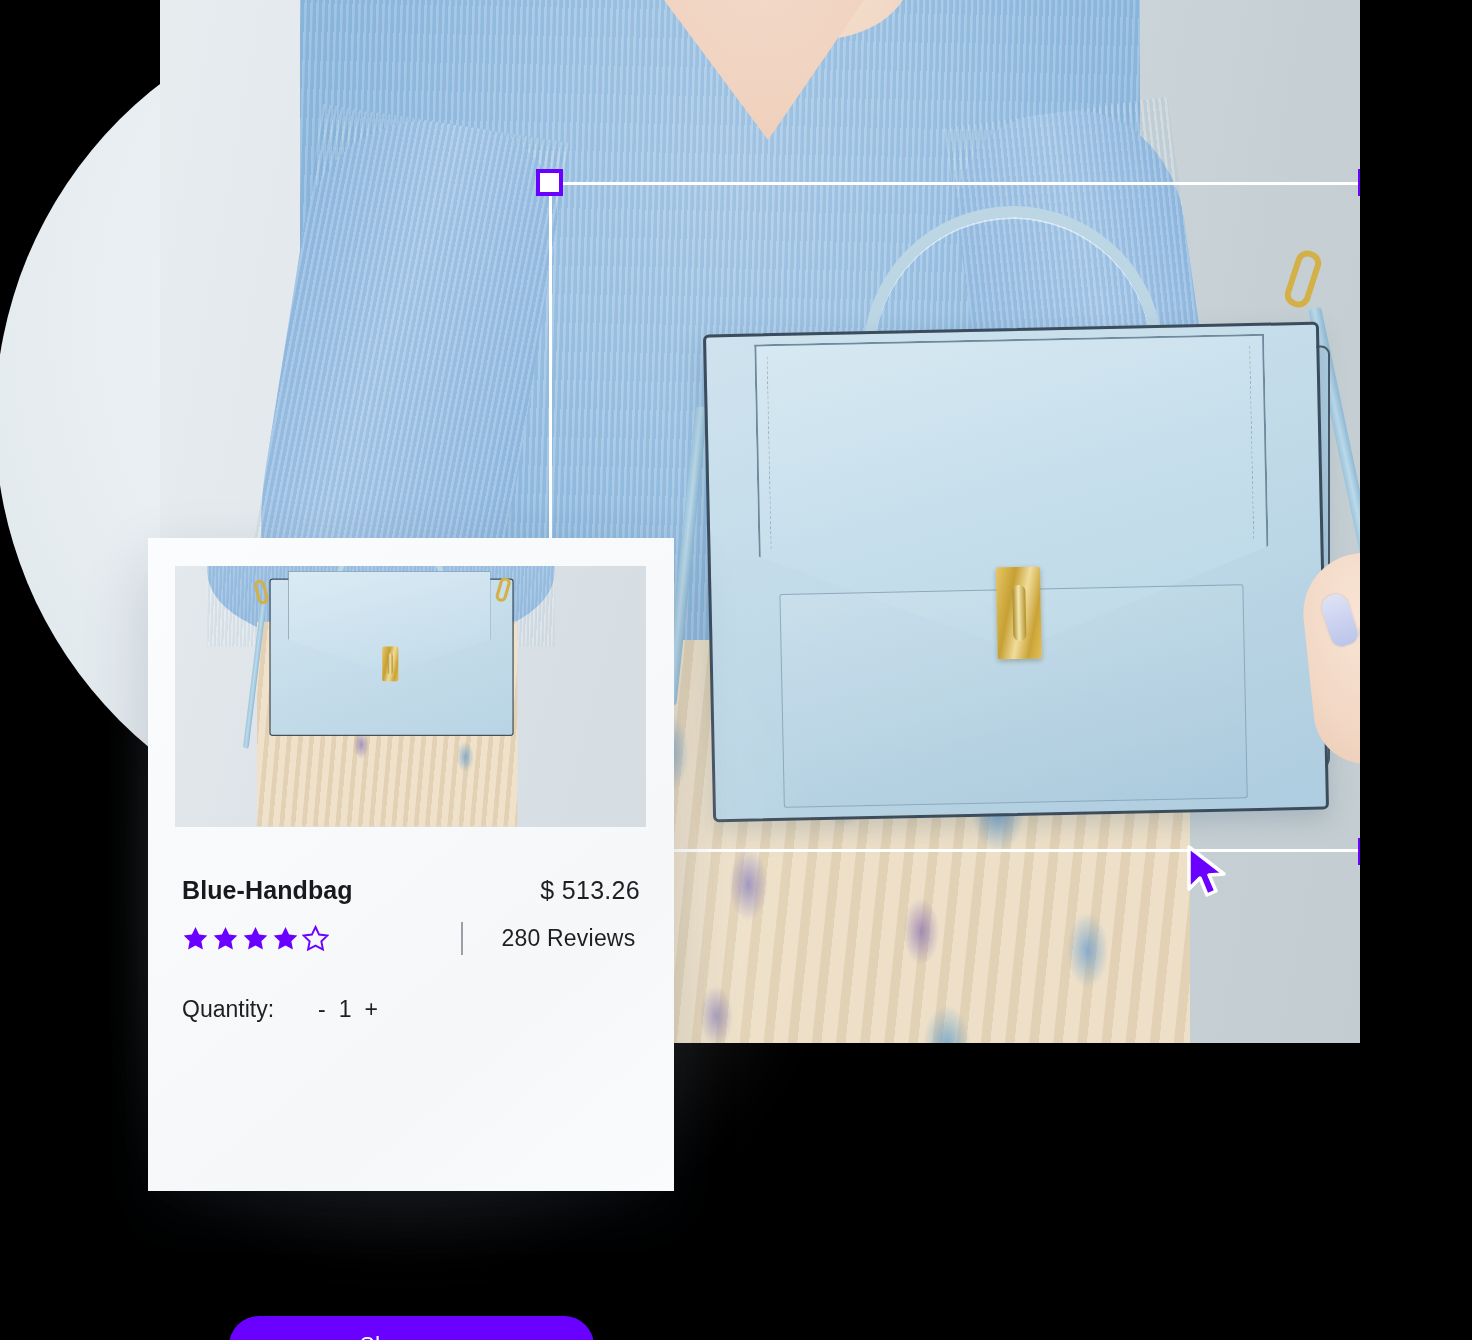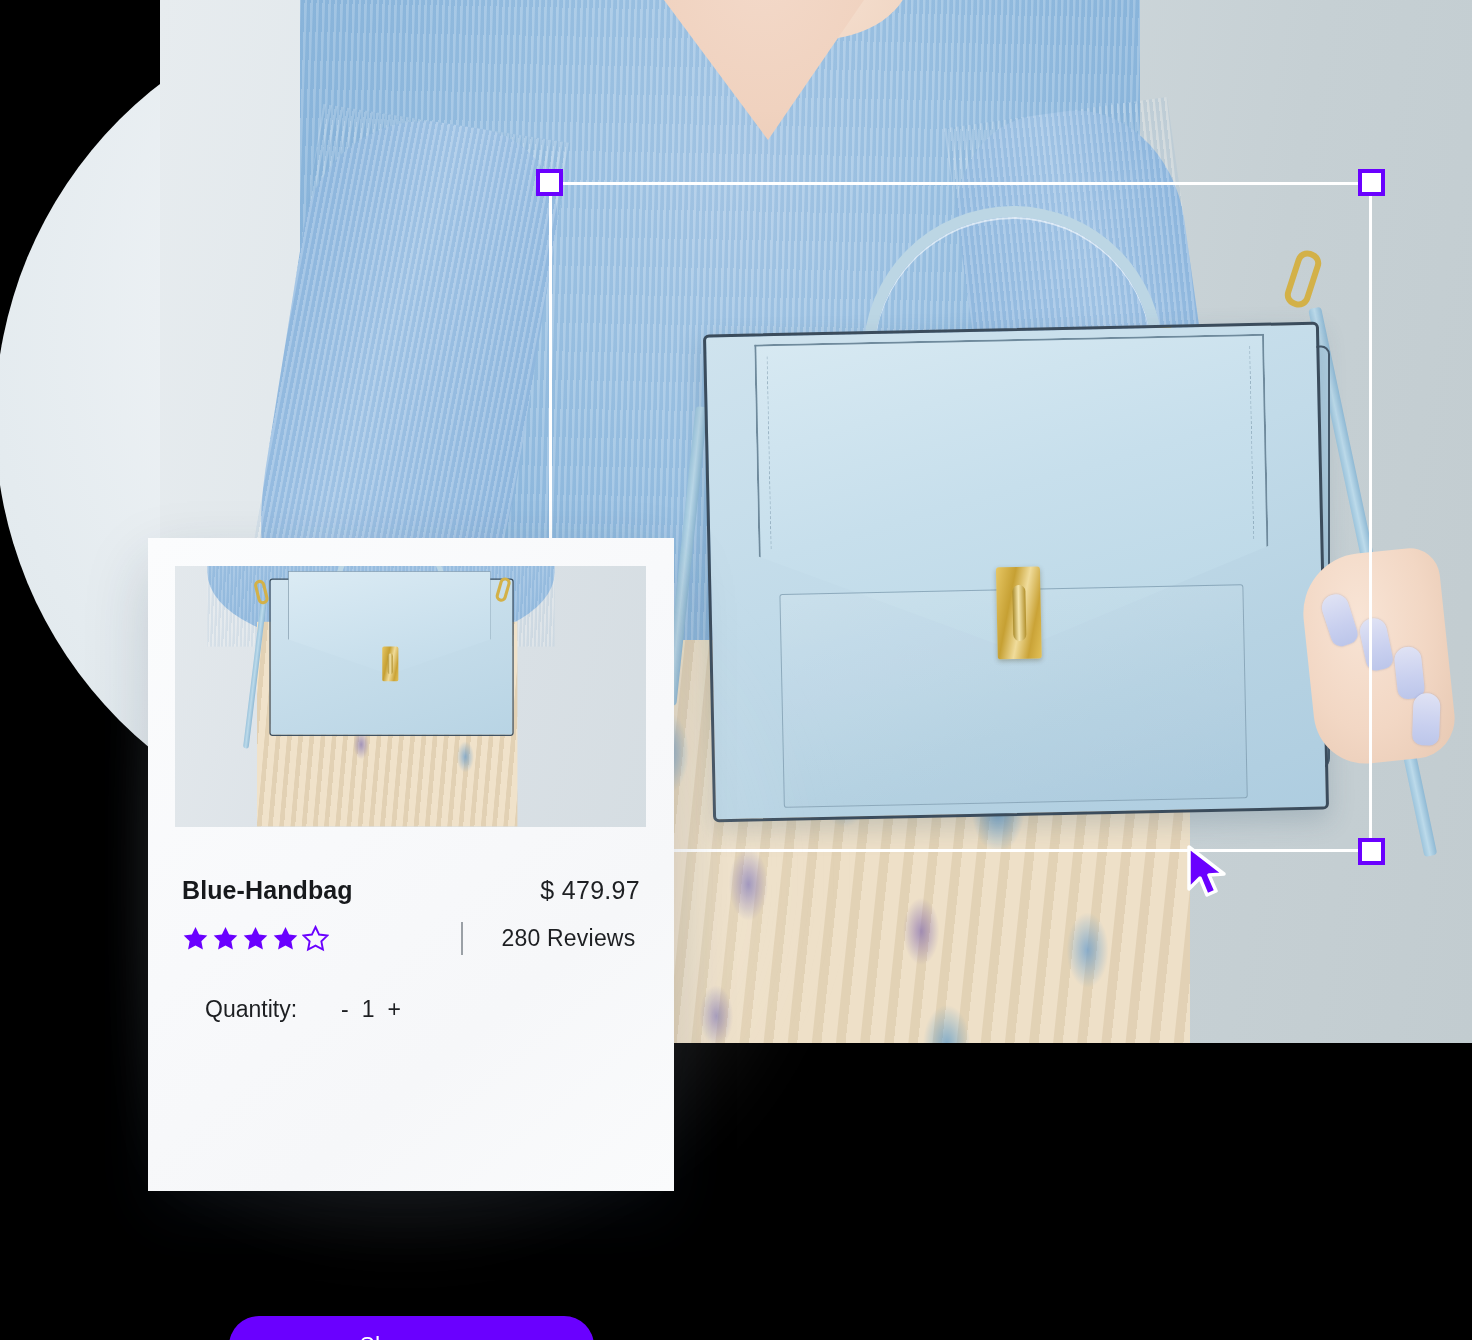--- a/index.html
+++ b/index.html
@@ -10,21 +10,21 @@
   }
   body {
     width: 1472px;
     height: 1340px;
     overflow: hidden;
     font-family: "Liberation Sans", sans-serif;
   }
 
   #stage {
     position: relative;
-    width: 1472px;
+    width: 1360px;
     height: 1340px;
     background: #000000;
     overflow: hidden;
   }
 
   
   .backdrop-circle {
     position: absolute;
     left: -5px;
     top: -5px;
@@ -510,21 +510,20 @@
   .row-qty {
     position: absolute;
     left: 34px;
     top: 140px;
     display: flex;
     align-items: center;
   }
   .qty-label {
     font-size: 23px;
     color: #1d1f22;
-    margin-left: 23px;
   }
   .qty-stepper {
     margin-left: 44px;
     display: flex;
     align-items: center;
     gap: 13px;
     font-size: 23px;
     color: #1d1f22;
   }
   .qty-btn { cursor: pointer; user-select: none; }
@@ -629,21 +628,21 @@
           <div class="mb-clip"></div>
           <div class="mb-clip r"></div>
         </div>
       </div>
     </div>
 
     <div class="card-body">
 
       <div class="row-title">
         <span class="prod-name">Blue-Handbag</span>
-        <span class="prod-price">$ 479.97</span>
+        <span class="prod-price">$ 513.26</span>
       </div>
 
       <div class="row-rating">
         <span class="stars">
           <svg width="27" height="27" viewBox="0 0 24 24">
             <path d="M12 1.8 L15.2 8.5 L22.5 9.4 L17.2 14.5 L18.6 21.8 L12 18.3 L5.4 21.8 L6.8 14.5 L1.5 9.4 L8.8 8.5 Z" fill="#6a00ff"></path>
           </svg>
           <svg width="27" height="27" viewBox="0 0 24 24">
             <path d="M12 1.8 L15.2 8.5 L22.5 9.4 L17.2 14.5 L18.6 21.8 L12 18.3 L5.4 21.8 L6.8 14.5 L1.5 9.4 L8.8 8.5 Z" fill="#6a00ff"></path>
           </svg>

